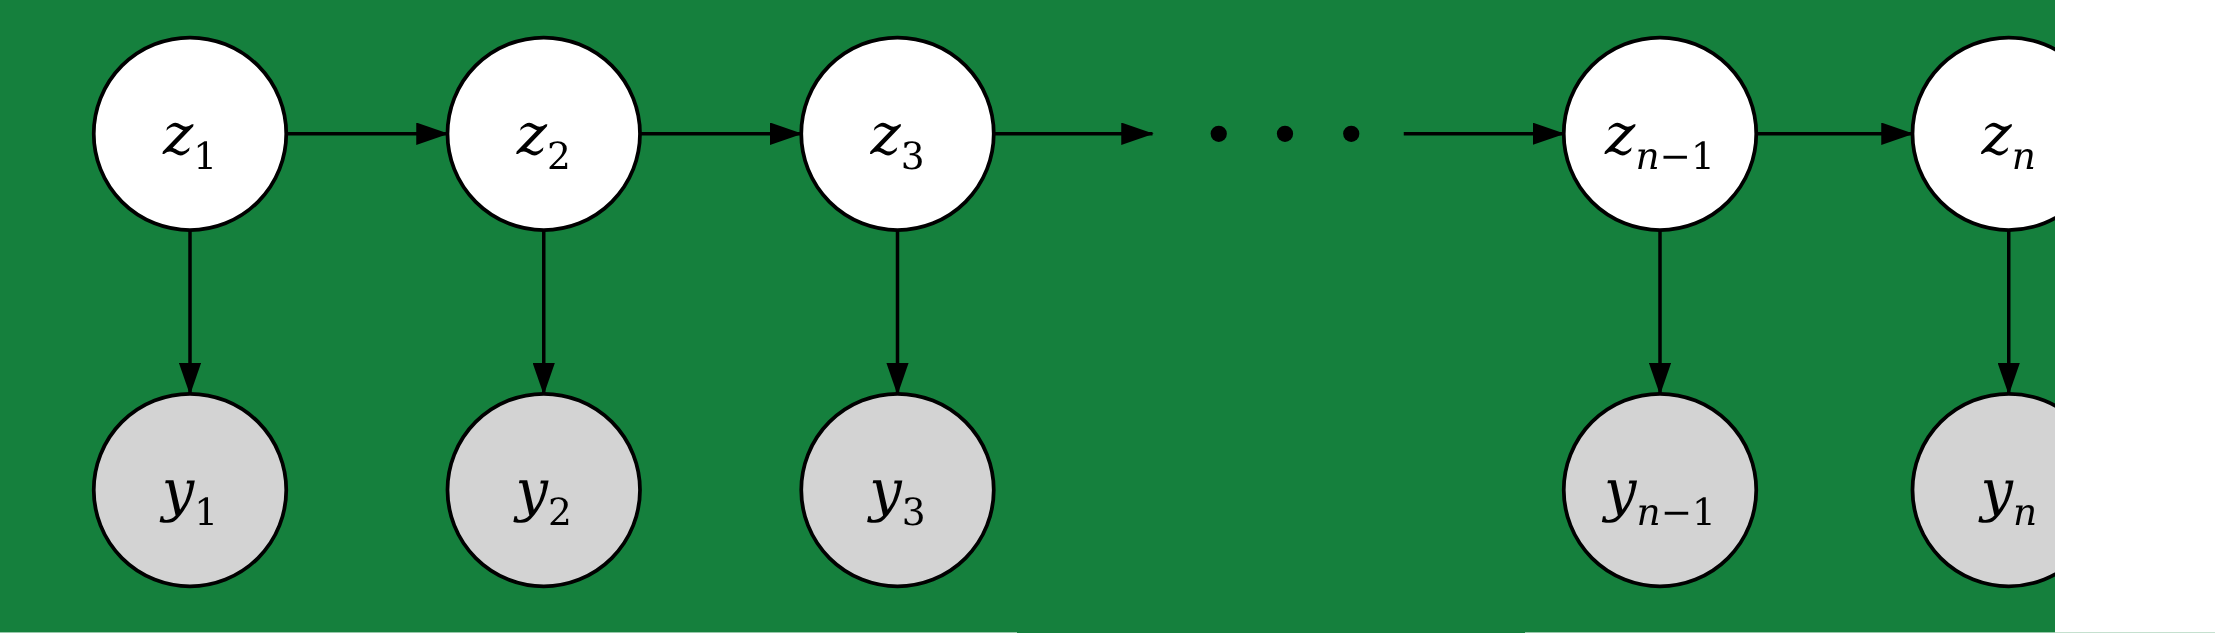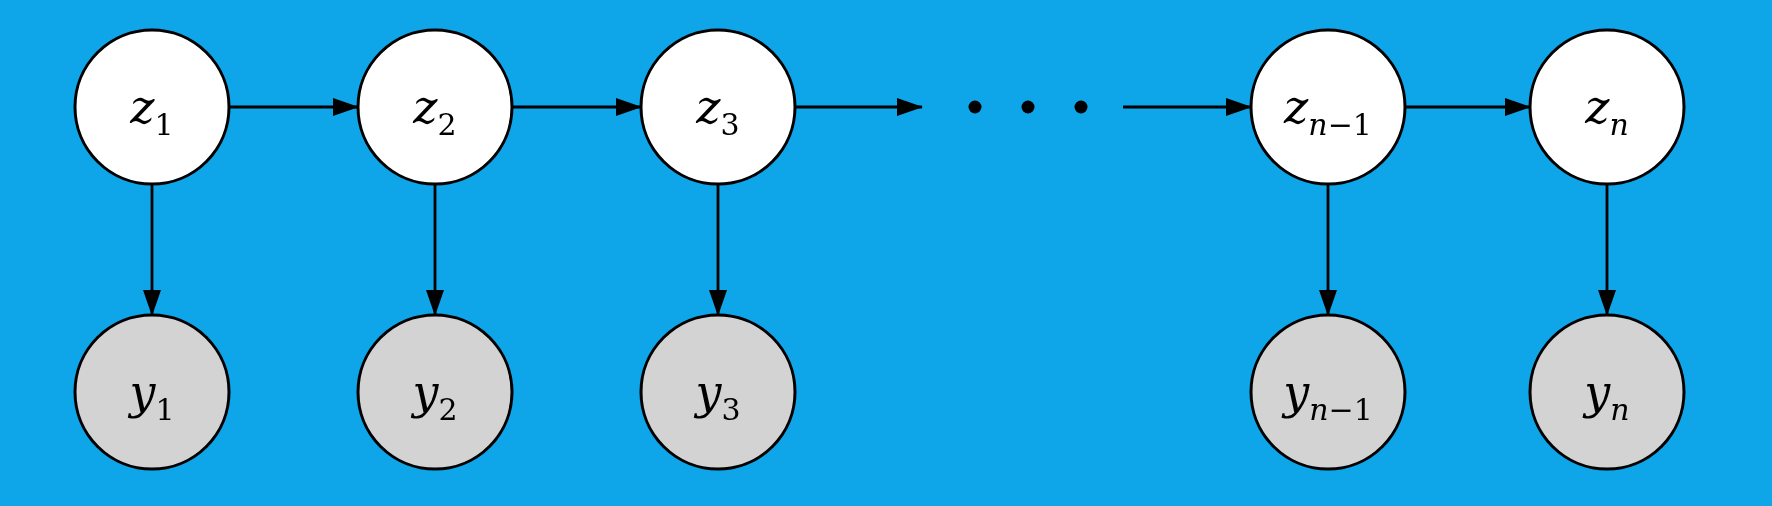--- a/index.html
+++ b/index.html
@@ -3,23 +3,23 @@
 <meta charset="utf-8">
 <style>
   html, body {
     margin: 0;
     padding: 0;
     background: #ffffff;
     font-family: "DejaVu Serif", serif;
   }
   .canvas-wrap {
     position: relative;
-    width: 1772px;
+    width: 1644px;
     height: 506px;
-    background: #0ea5e9;
+    background: #15803d;
     overflow: hidden;
   }
   svg { display: block; }
   .node-circle { stroke: #000000; stroke-width: 3; }
   .edge-line  { stroke: #000000; stroke-width: 2.8; fill: none; }
   .node-label {
     font-family: "DejaVu Serif", serif;
     fill: #000000;
     text-anchor: middle;
   }

